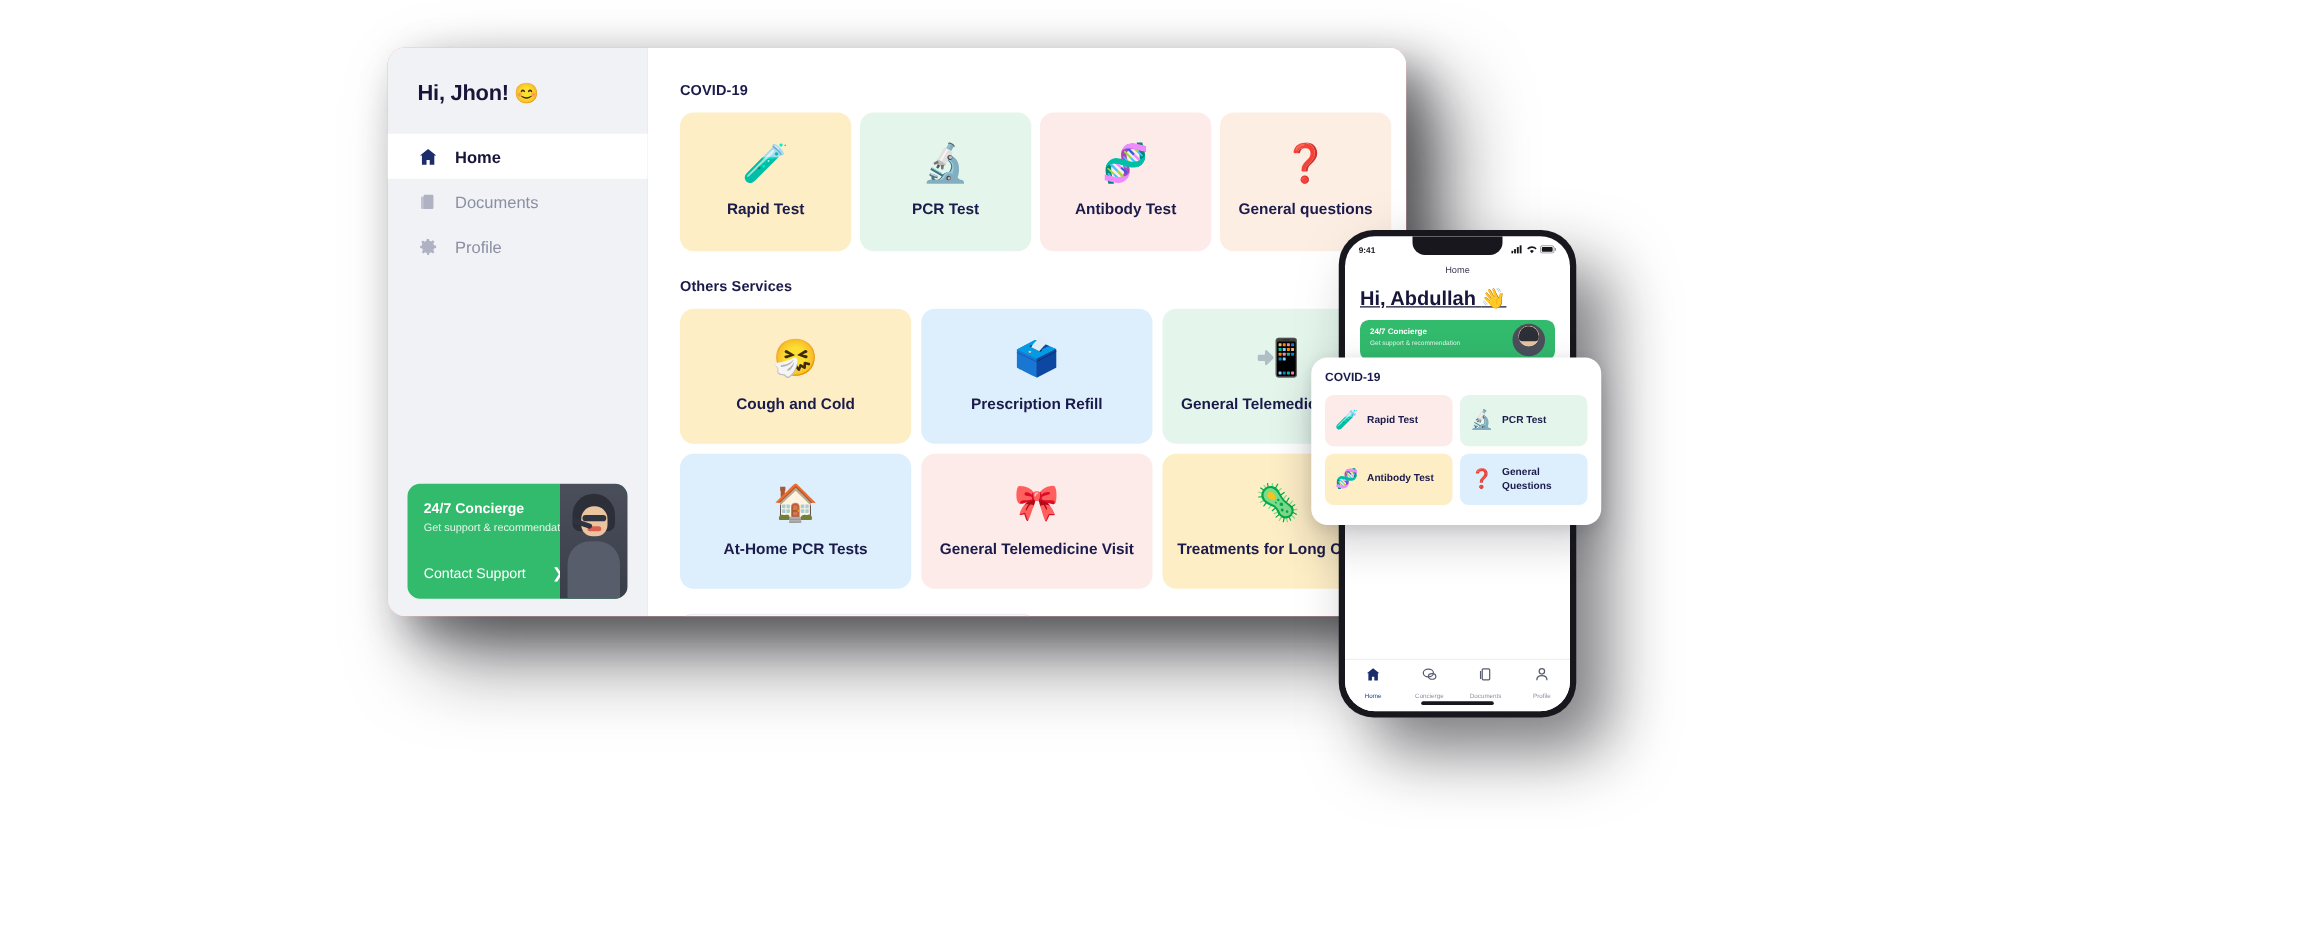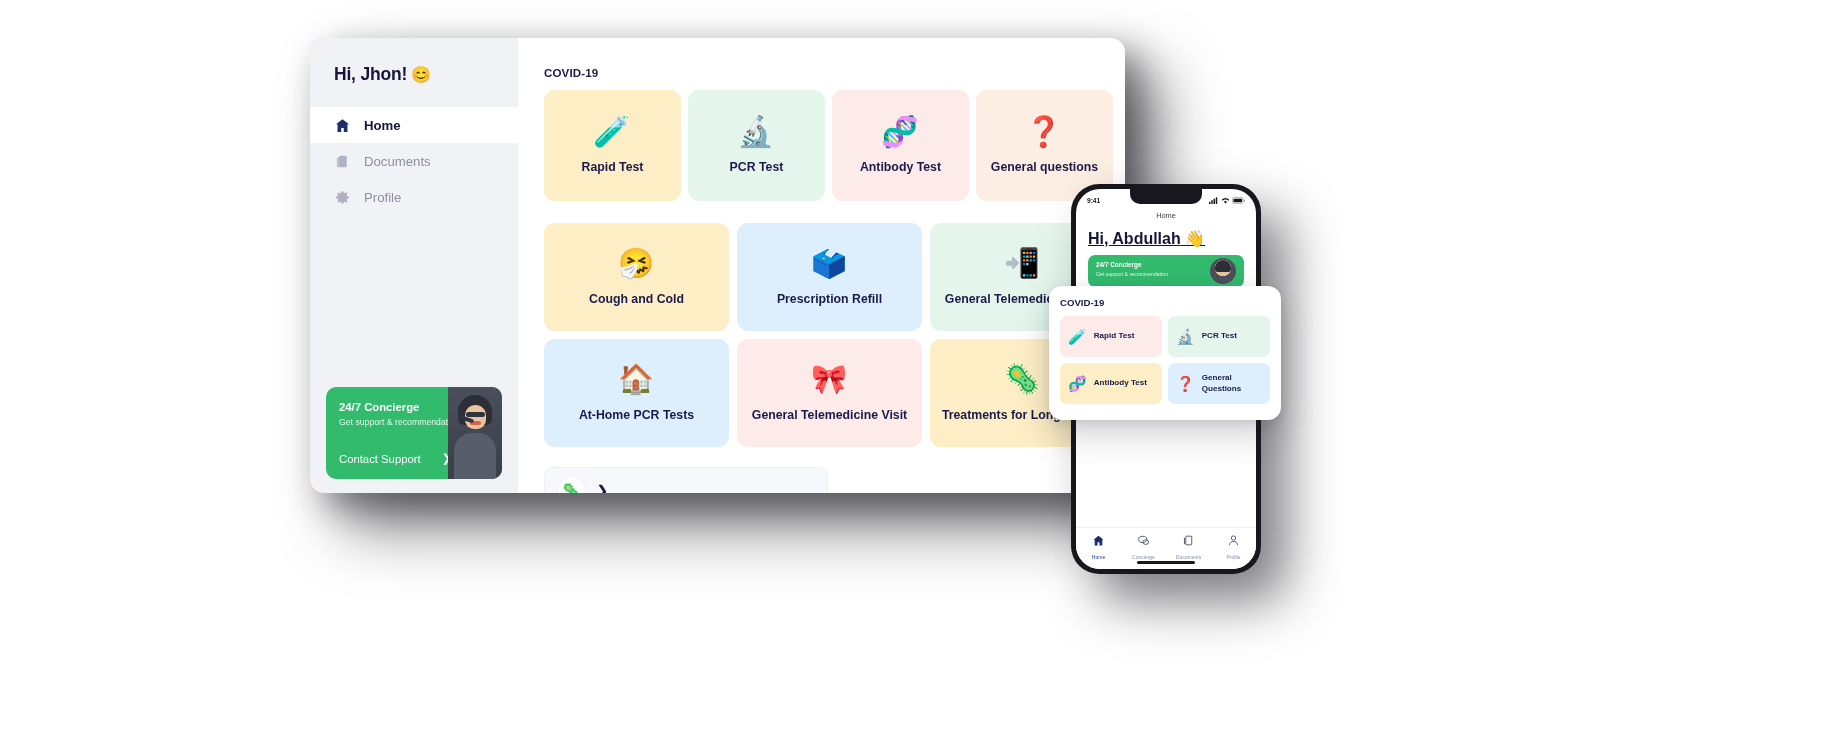--- a/index.html
+++ b/index.html
@@ -379,20 +379,21 @@
       <div class="covid-card" style="background:#fcebe9">
         <span class="glyph">🧬</span>
         <span class="label">Antibody Test</span>
       </div>
       <div class="covid-card" style="background:#fdeee4">
         <span class="glyph">❓</span>
         <span class="label">General questions</span>
       </div>
     </div>
 
+    <div class="section-title">Others Services</div>
 
     <div id="services-grid">
       <div class="svc-card" style="background:#fdeec6">
         <span class="glyph">🤧</span>
         <span class="label">Cough and Cold</span>
       </div>
       <div class="svc-card" style="background:#ddeffc">
         <span class="glyph">🗳️</span>
         <span class="label">Prescription Refill</span>
       </div>

